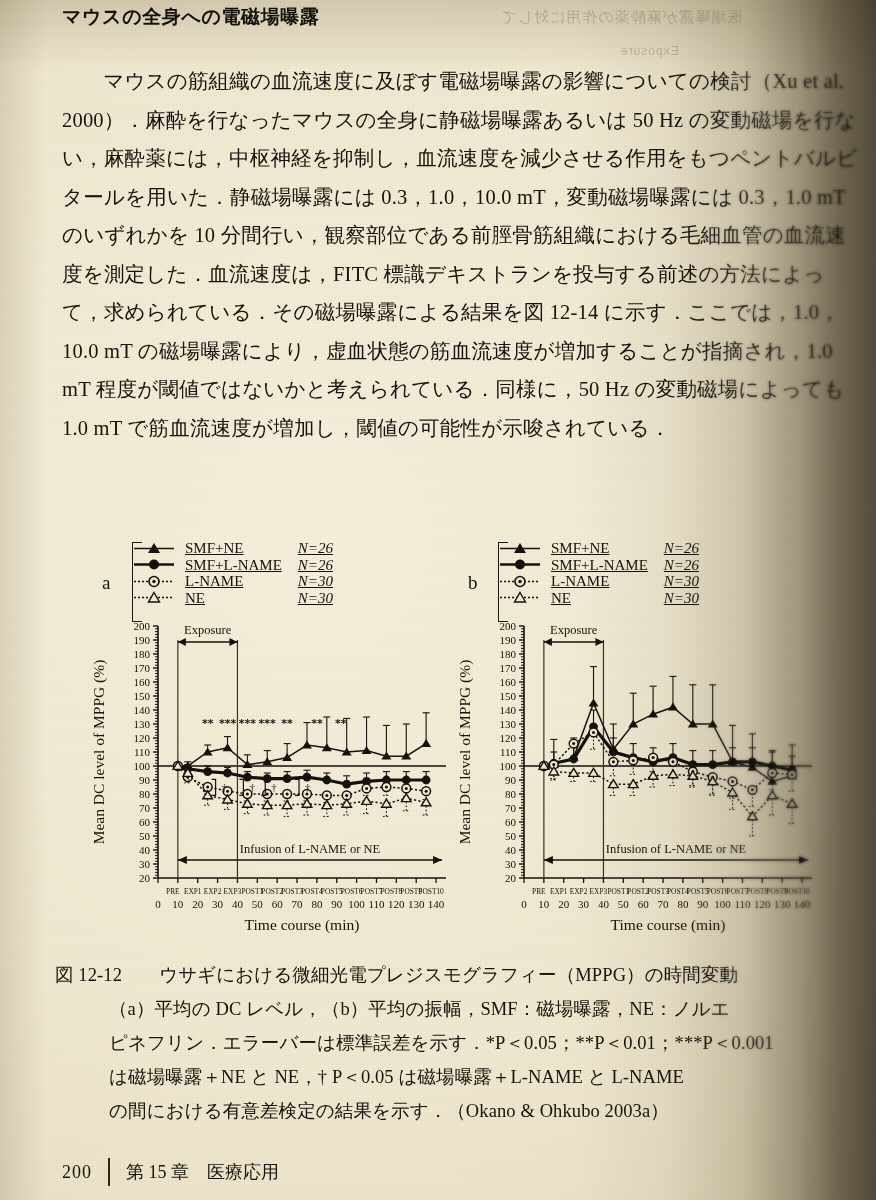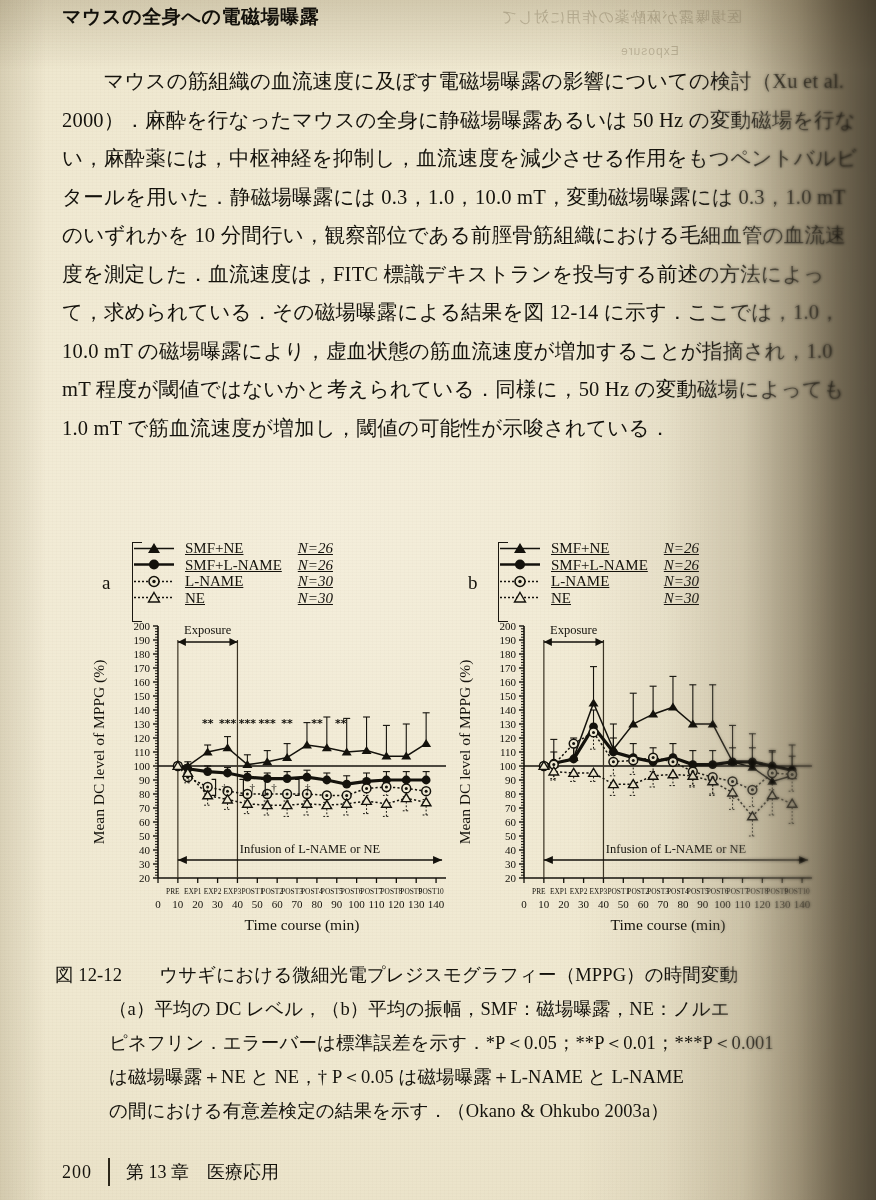--- a/index.html
+++ b/index.html
@@ -1012,20 +1012,20 @@
     <div class="l1">図 12-12　　ウサギにおける微細光電プレジスモグラフィー（MPPG）の時間変動</div>
     <div class="ind">（a）平均の DC レベル，（b）平均の振幅，SMF：磁場曝露，NE：ノルエ</div>
     <div class="ind">ピネフリン．エラーバーは標準誤差を示す．*P＜0.05；**P＜0.01；***P＜0.001</div>
     <div class="ind">は磁場曝露＋NE と NE，† P＜0.05 は磁場曝露＋L-NAME と L-NAME</div>
     <div class="ind">の間における有意差検定の結果を示す．（Okano &amp; Ohkubo 2003a）</div>
   </div>
 
   <div id="footer">
     <span id="pgnum">200</span>
     <span class="rule"></span>
-    <span>第 13 章　医療応用</span>
+    <span>第 15 章　医療応用</span>
   </div>
 
   <div id="topshade"></div>
   <div id="leftshade"></div>
   <div id="curl2"></div>
   <div id="curl"></div>
 </div>
 
 </body></html>

